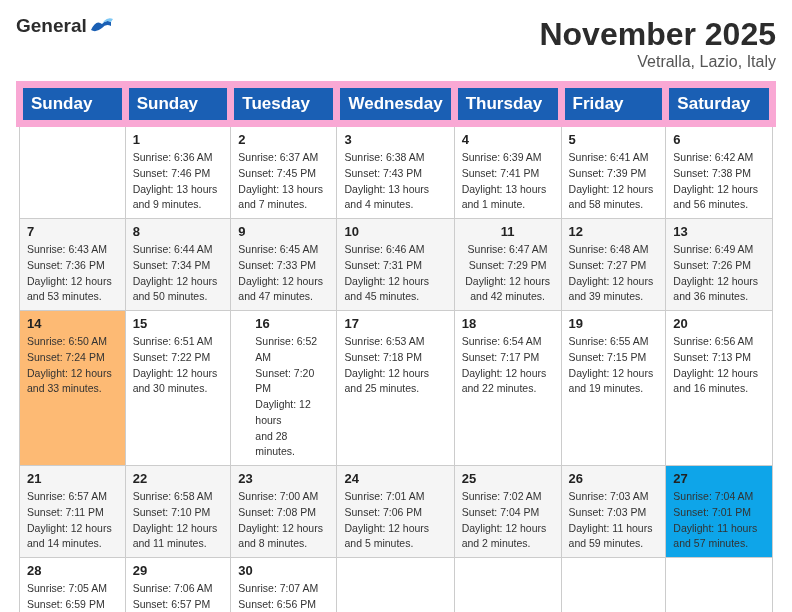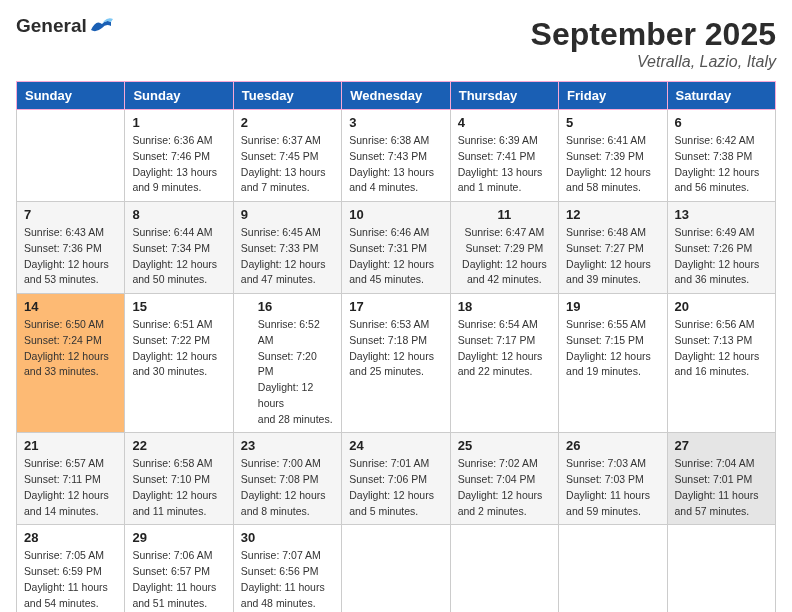--- a/index.html
+++ b/index.html
@@ -13,22 +13,22 @@
     .calendar {
       width: 100%;
       border-collapse: collapse;
       border: 1px solid #ccc;
     }
     .calendar th {
       background-color: #1a5fb4;
       color: #fff;
       text-align: left;
       padding: 6px 8px;
-      font-size: 13px;
-      border: 1px solid #f9a8d4;
+      font-size: 17px;
+      border: 7px solid #f9a8d4;
     }
     .calendar td {
       vertical-align: top;
       padding: 5px 7px;
       border: 1px solid #ccc;
       font-size: 11px;
       color: #333;
       width: calc(100% / 7);
       min-height: 80px;
       background: #fff;
@@ -62,22 +62,22 @@
   <div style="display:flex;flex-direction:column;line-height:1.1;">
     <div style="display:flex;align-items:center;">
       <span style="font-size:19px;font-weight:bold;color:#2c2c2c;">General</span>
       <svg width="26" height="20" viewBox="0 0 26 20" style="margin-left:2px;">
         <path d="M2,14 Q7,3 13,8 Q17,3 22,6 L22,10 Q17,7 13,12 Q7,17 2,14Z" fill="#1a5fb4"></path>
         <path d="M13,8 Q17,3 22,6 L24,3 Q19,1 15,5Z" fill="#7ec8f5"></path>
       </svg>
     </div>
   </div>
   <div style="text-align:right;">
-    <div style="font-size:32px;font-weight:bold;color:#2c2c2c;">September 2025</div>
-    <div style="font-size:16px;color:#555;font-style:italic;">Vetralla, Lazio, Italy</div>
+    <div style="font-size:32px;font-weight:bold;color:#2c2c2c;">November 2025</div>
+    <div style="font-size:16px;color:#555;">Vetralla, Lazio, Italy</div>
   </div>
 </div>
 <table class="calendar">
   <thead>
     <tr>
     <th>Sunday</th>
         <th>Sunday</th>
         <th>Tuesday</th>
         <th>Wednesday</th>
         <th>Thursday</th>
@@ -191,21 +191,21 @@
           <div class="day-info">Sunrise: 7:01 AM<br>Sunset: 7:06 PM<br>Daylight: 12 hours<br>and 5 minutes.</div>
         </td>
         <td style="background: rgb(245, 245, 245);">
           <span class="day-number">25</span>
           <div class="day-info">Sunrise: 7:02 AM<br>Sunset: 7:04 PM<br>Daylight: 12 hours<br>and 2 minutes.</div>
         </td>
         <td style="background: rgb(245, 245, 245);">
           <span class="day-number">26</span>
           <div class="day-info">Sunrise: 7:03 AM<br>Sunset: 7:03 PM<br>Daylight: 11 hours<br>and 59 minutes.</div>
         </td>
-        <td style="background: #e5e5e5;">
+        <td style="background: #0ea5e9;">
           <span class="day-number">27</span>
           <div class="day-info">Sunrise: 7:04 AM<br>Sunset: 7:01 PM<br>Daylight: 11 hours<br>and 57 minutes.</div>
         </td>
       </tr>
       <tr>
         <td style="background: rgb(255, 255, 255);">
           <span class="day-number">28</span>
           <div class="day-info">Sunrise: 7:05 AM<br>Sunset: 6:59 PM<br>Daylight: 11 hours<br>and 54 minutes.</div>
         </td>
         <td style="background: rgb(255, 255, 255);">

